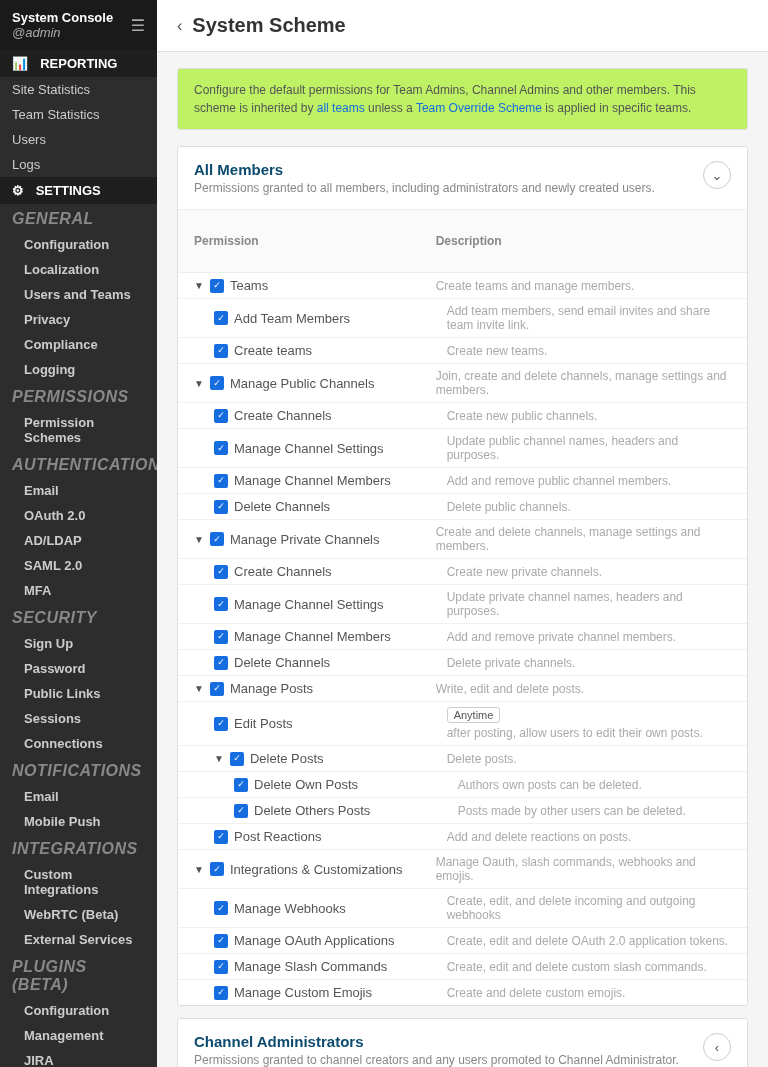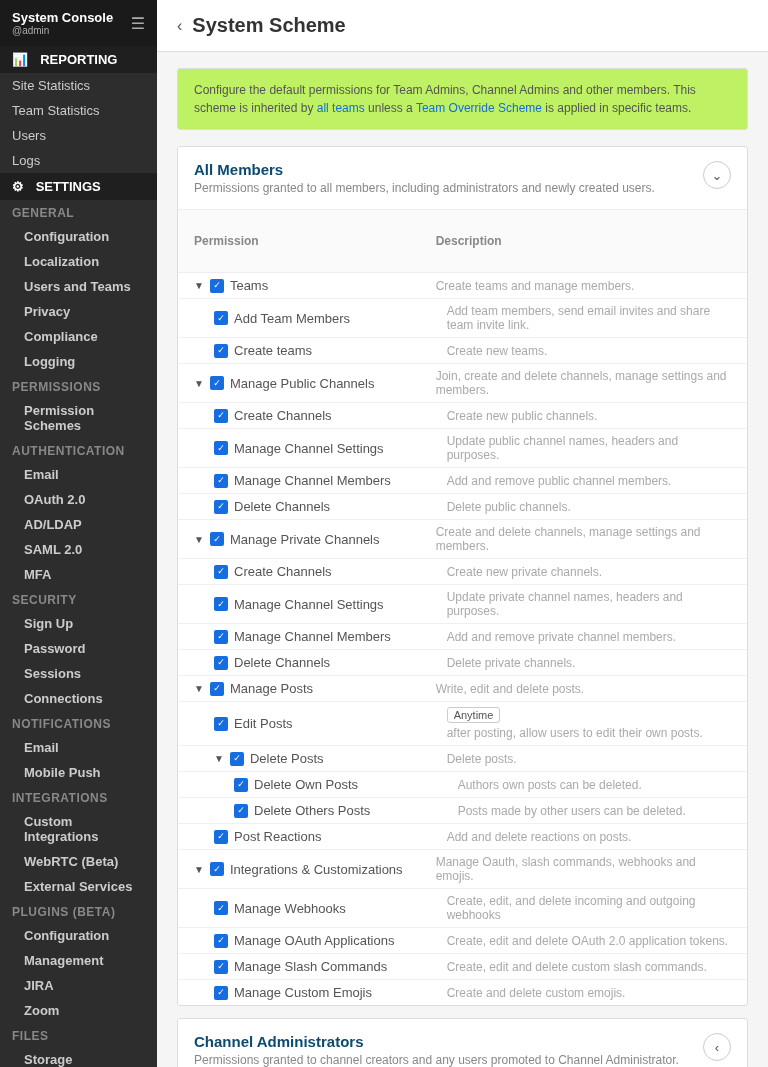--- a/index.html
+++ b/index.html
@@ -17,29 +17,30 @@
     }
     .sidebar-header {
       background: #1a1a1a;
       padding: 10px 12px;
       display: flex;
       align-items: center;
       justify-content: space-between;
       color: #fff;
     }
     .sidebar-header-text { font-size: 13px; font-weight: 600; }
-    .sidebar-header-sub { font-size: 10px; color: #aaa; }
+    .sidebar-header-sub { font-size: 13px; color: #aaa; font-style: italic; }
     .hamburger-icon { color: #aaa; font-size: 16px; cursor: pointer; }
     .sidebar-section-label {
-      font-size: 12px;
+      font-size: 16px;
       font-weight: 700;
       color: #888;
       padding: 6px 12px 4px 12px;
       letter-spacing: 0.5px;
       text-transform: uppercase;
+      font-style: italic;
     }
     .sidebar-item {
       padding: 5px 12px;
       color: #ccc;
       cursor: pointer;
       font-size: 13px;
       display: flex;
       align-items: center;
     }
     .sidebar-item.section-header {
@@ -247,20 +248,21 @@
       <div class="sidebar-item indented">Permission Schemes</div>
       <div class="sidebar-section-label">AUTHENTICATION</div>
       <div class="sidebar-item indented">Email</div>
       <div class="sidebar-item indented">OAuth 2.0</div>
       <div class="sidebar-item indented">AD/LDAP</div>
       <div class="sidebar-item indented">SAML 2.0</div>
       <div class="sidebar-item indented">MFA</div>
       <div class="sidebar-section-label">SECURITY</div>
       <div class="sidebar-item indented">Sign Up</div>
       <div class="sidebar-item indented">Password</div>
+      <div class="sidebar-item indented">Public Links</div>
       <div class="sidebar-item indented">Sessions</div>
       <div class="sidebar-item indented">Connections</div>
       <div class="sidebar-section-label">NOTIFICATIONS</div>
       <div class="sidebar-item indented">Email</div>
       <div class="sidebar-item indented">Mobile Push</div>
       <div class="sidebar-section-label">INTEGRATIONS</div>
       <div class="sidebar-item indented">Custom Integrations</div>
       <div class="sidebar-item indented">WebRTC (Beta)</div>
       <div class="sidebar-item indented">External Services</div>
       <div class="sidebar-section-label">PLUGINS (BETA)</div>

